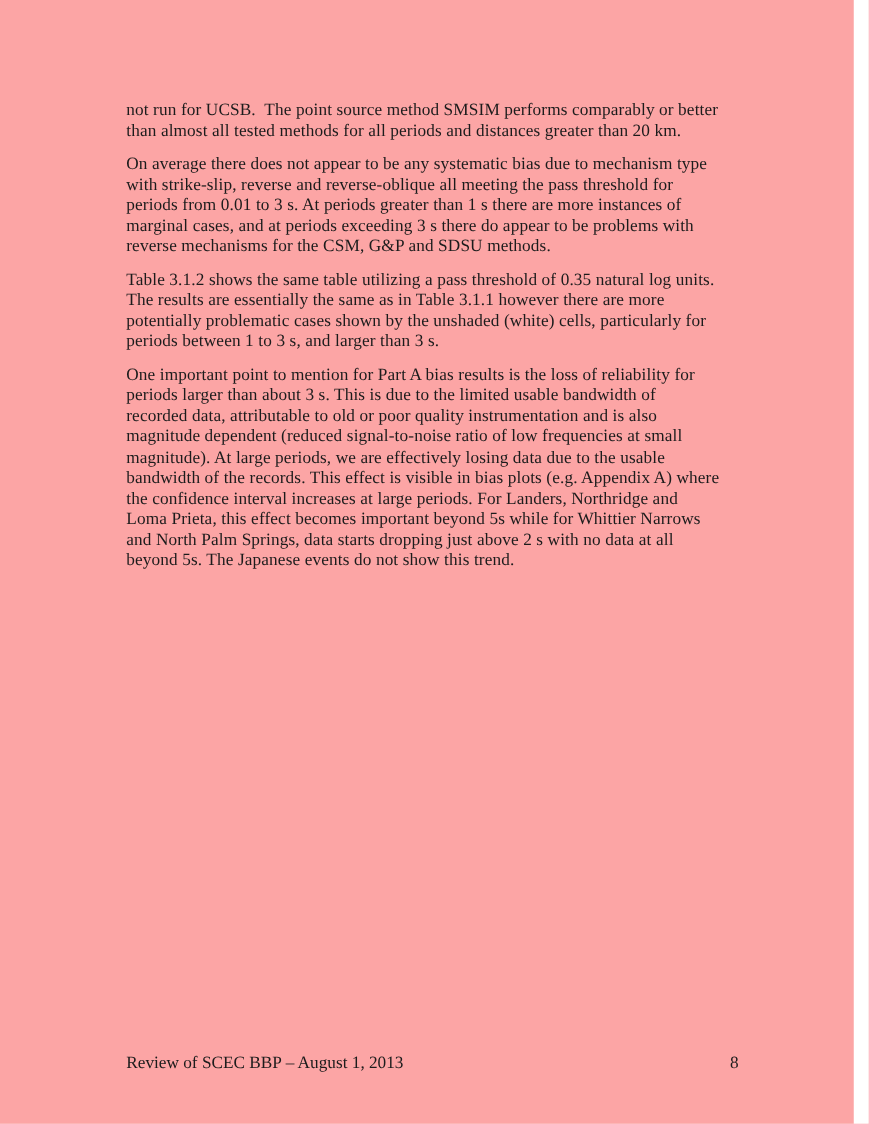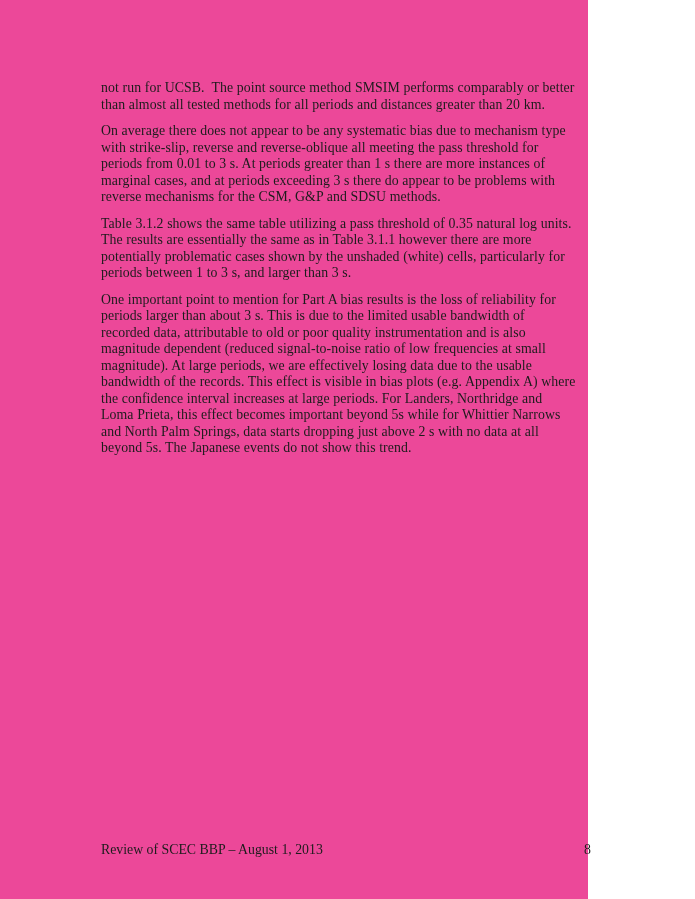--- a/index.html
+++ b/index.html
@@ -7,23 +7,23 @@
     padding: 0;
   }
   body {
     width: 695px;
     height: 899px;
     background: #ffffff;
     overflow: hidden;
   }
   .doc-page {
     position: relative;
-    width: 588px;
+    width: 683px;
     height: 899px;
-    background: #ec4899;
+    background: #fca5a5;
     font-family: "Liberation Serif", "DejaVu Serif", serif;
     color: #1c1c1c;
   }
   .page-content {
     position: absolute;
     left: 101px;
     top: 80px;
     width: 505px;
   }
   .page-content p {

